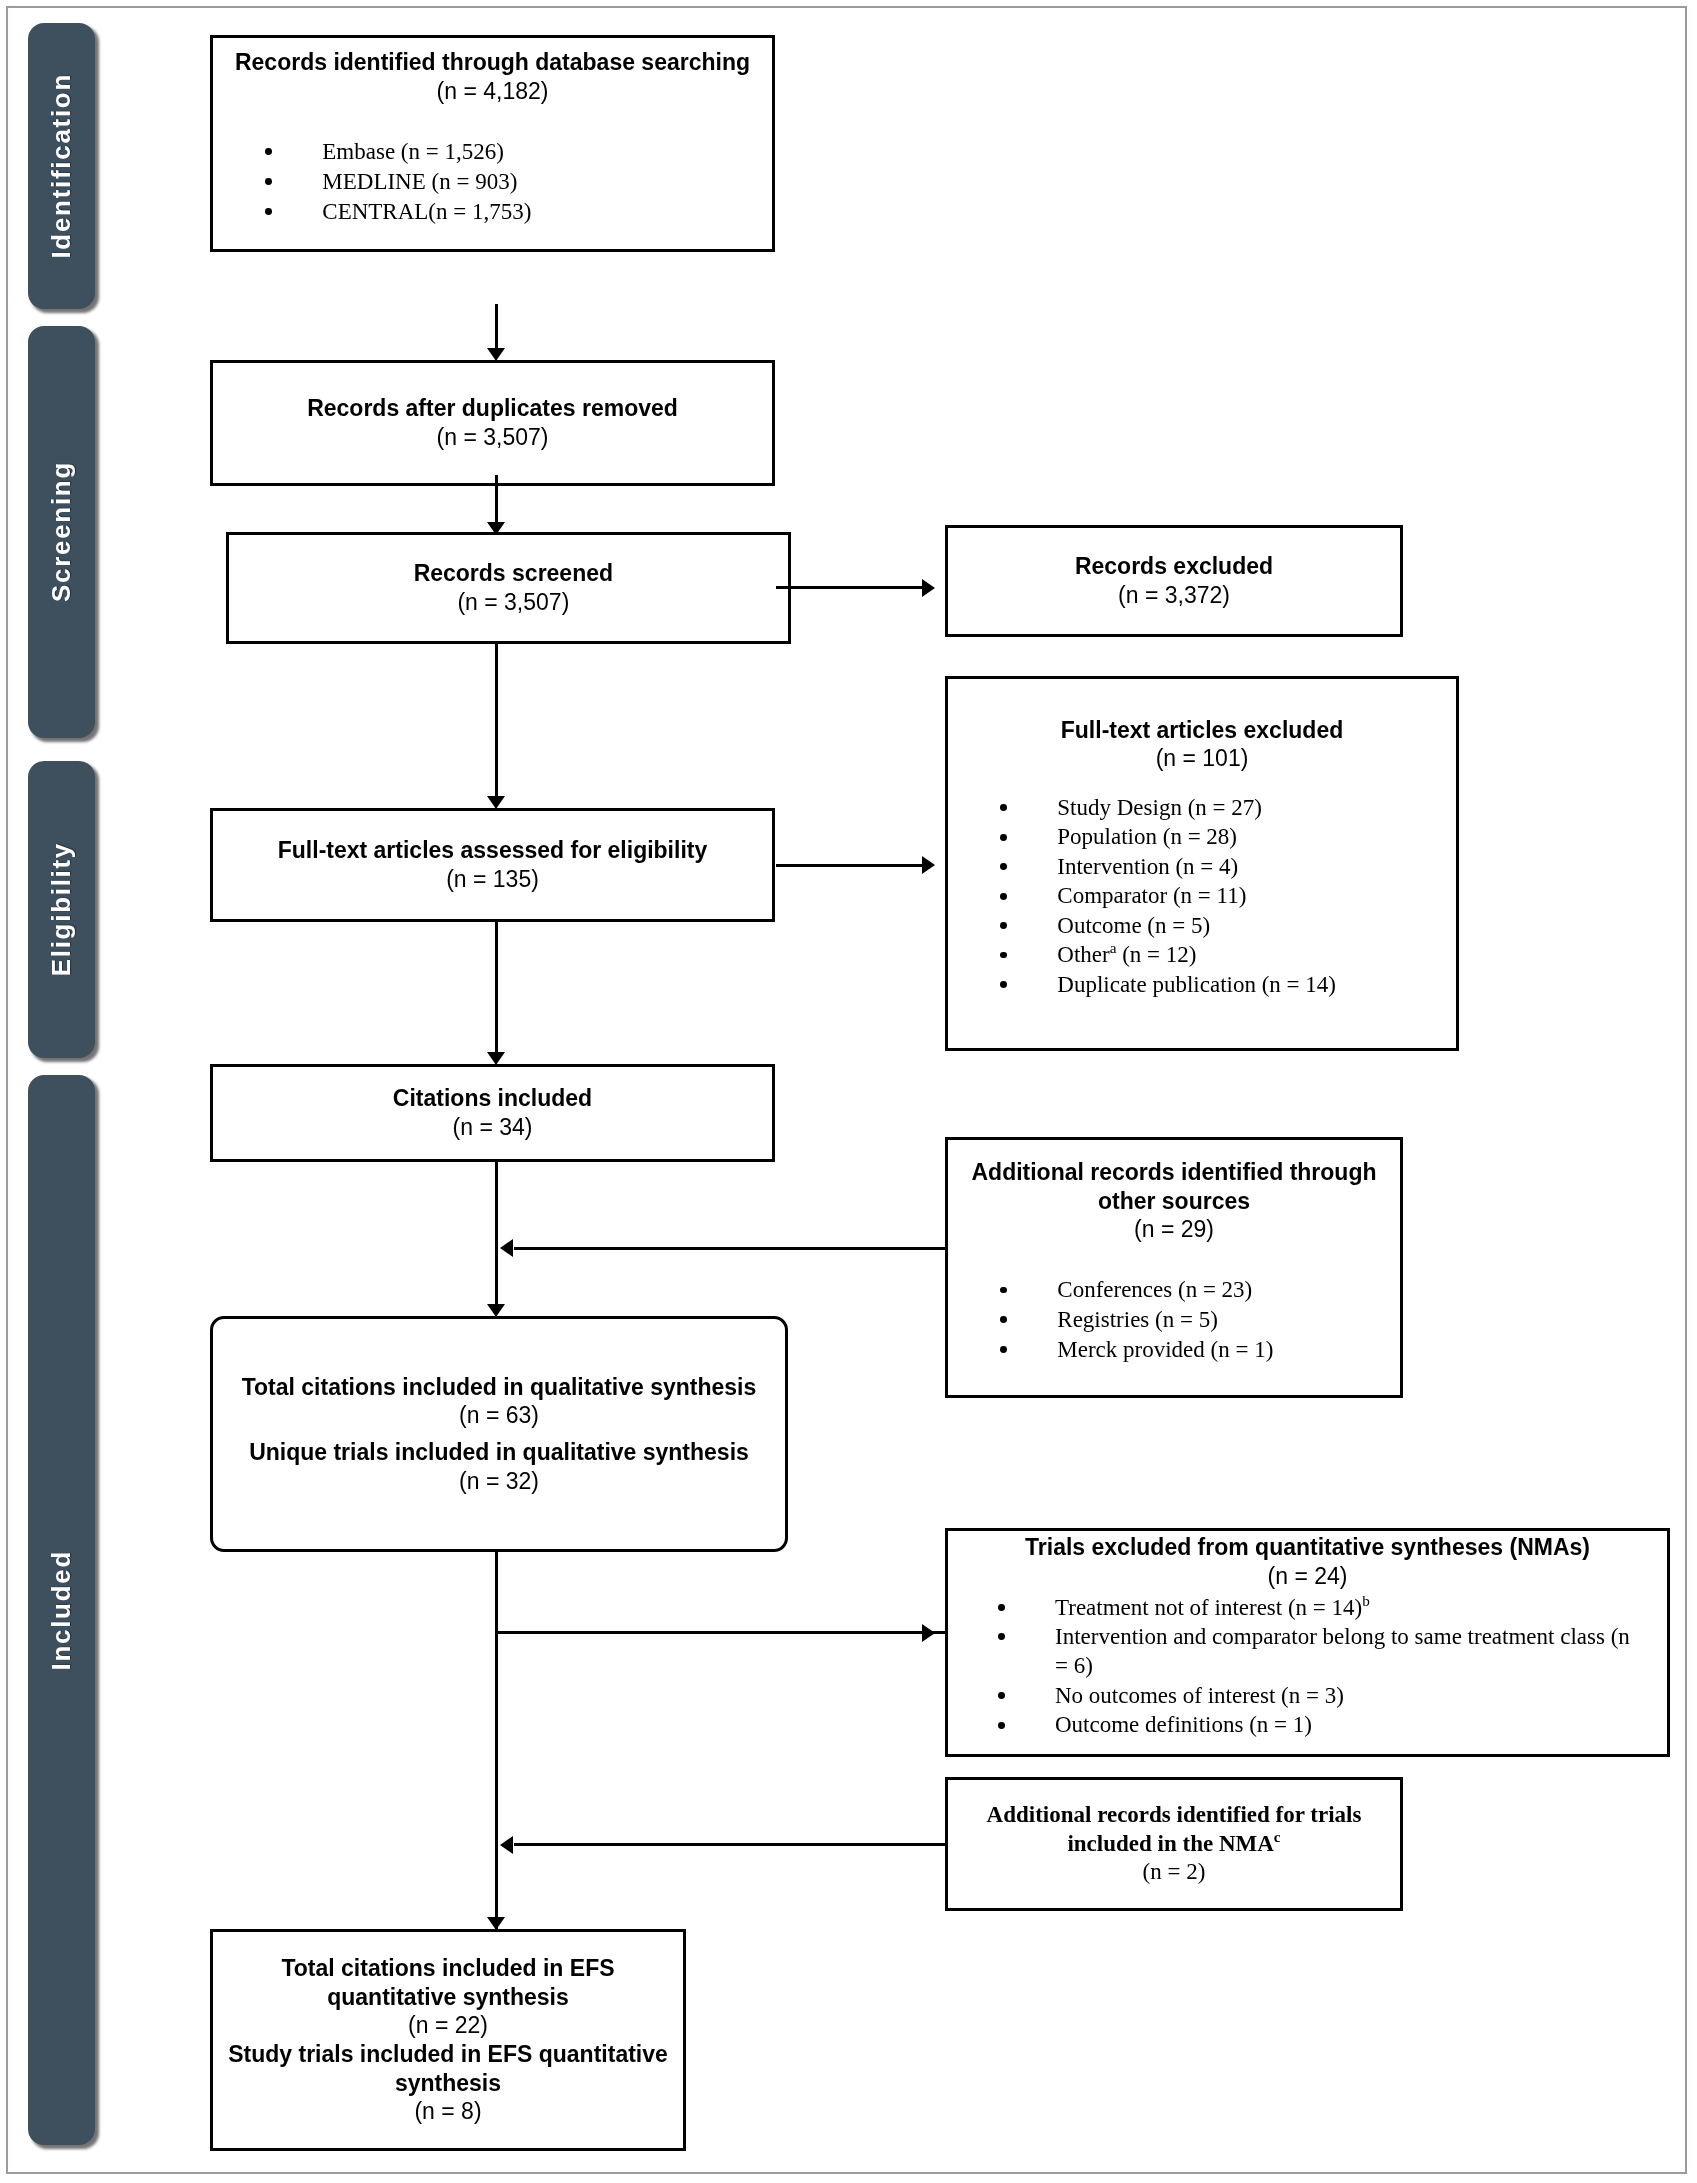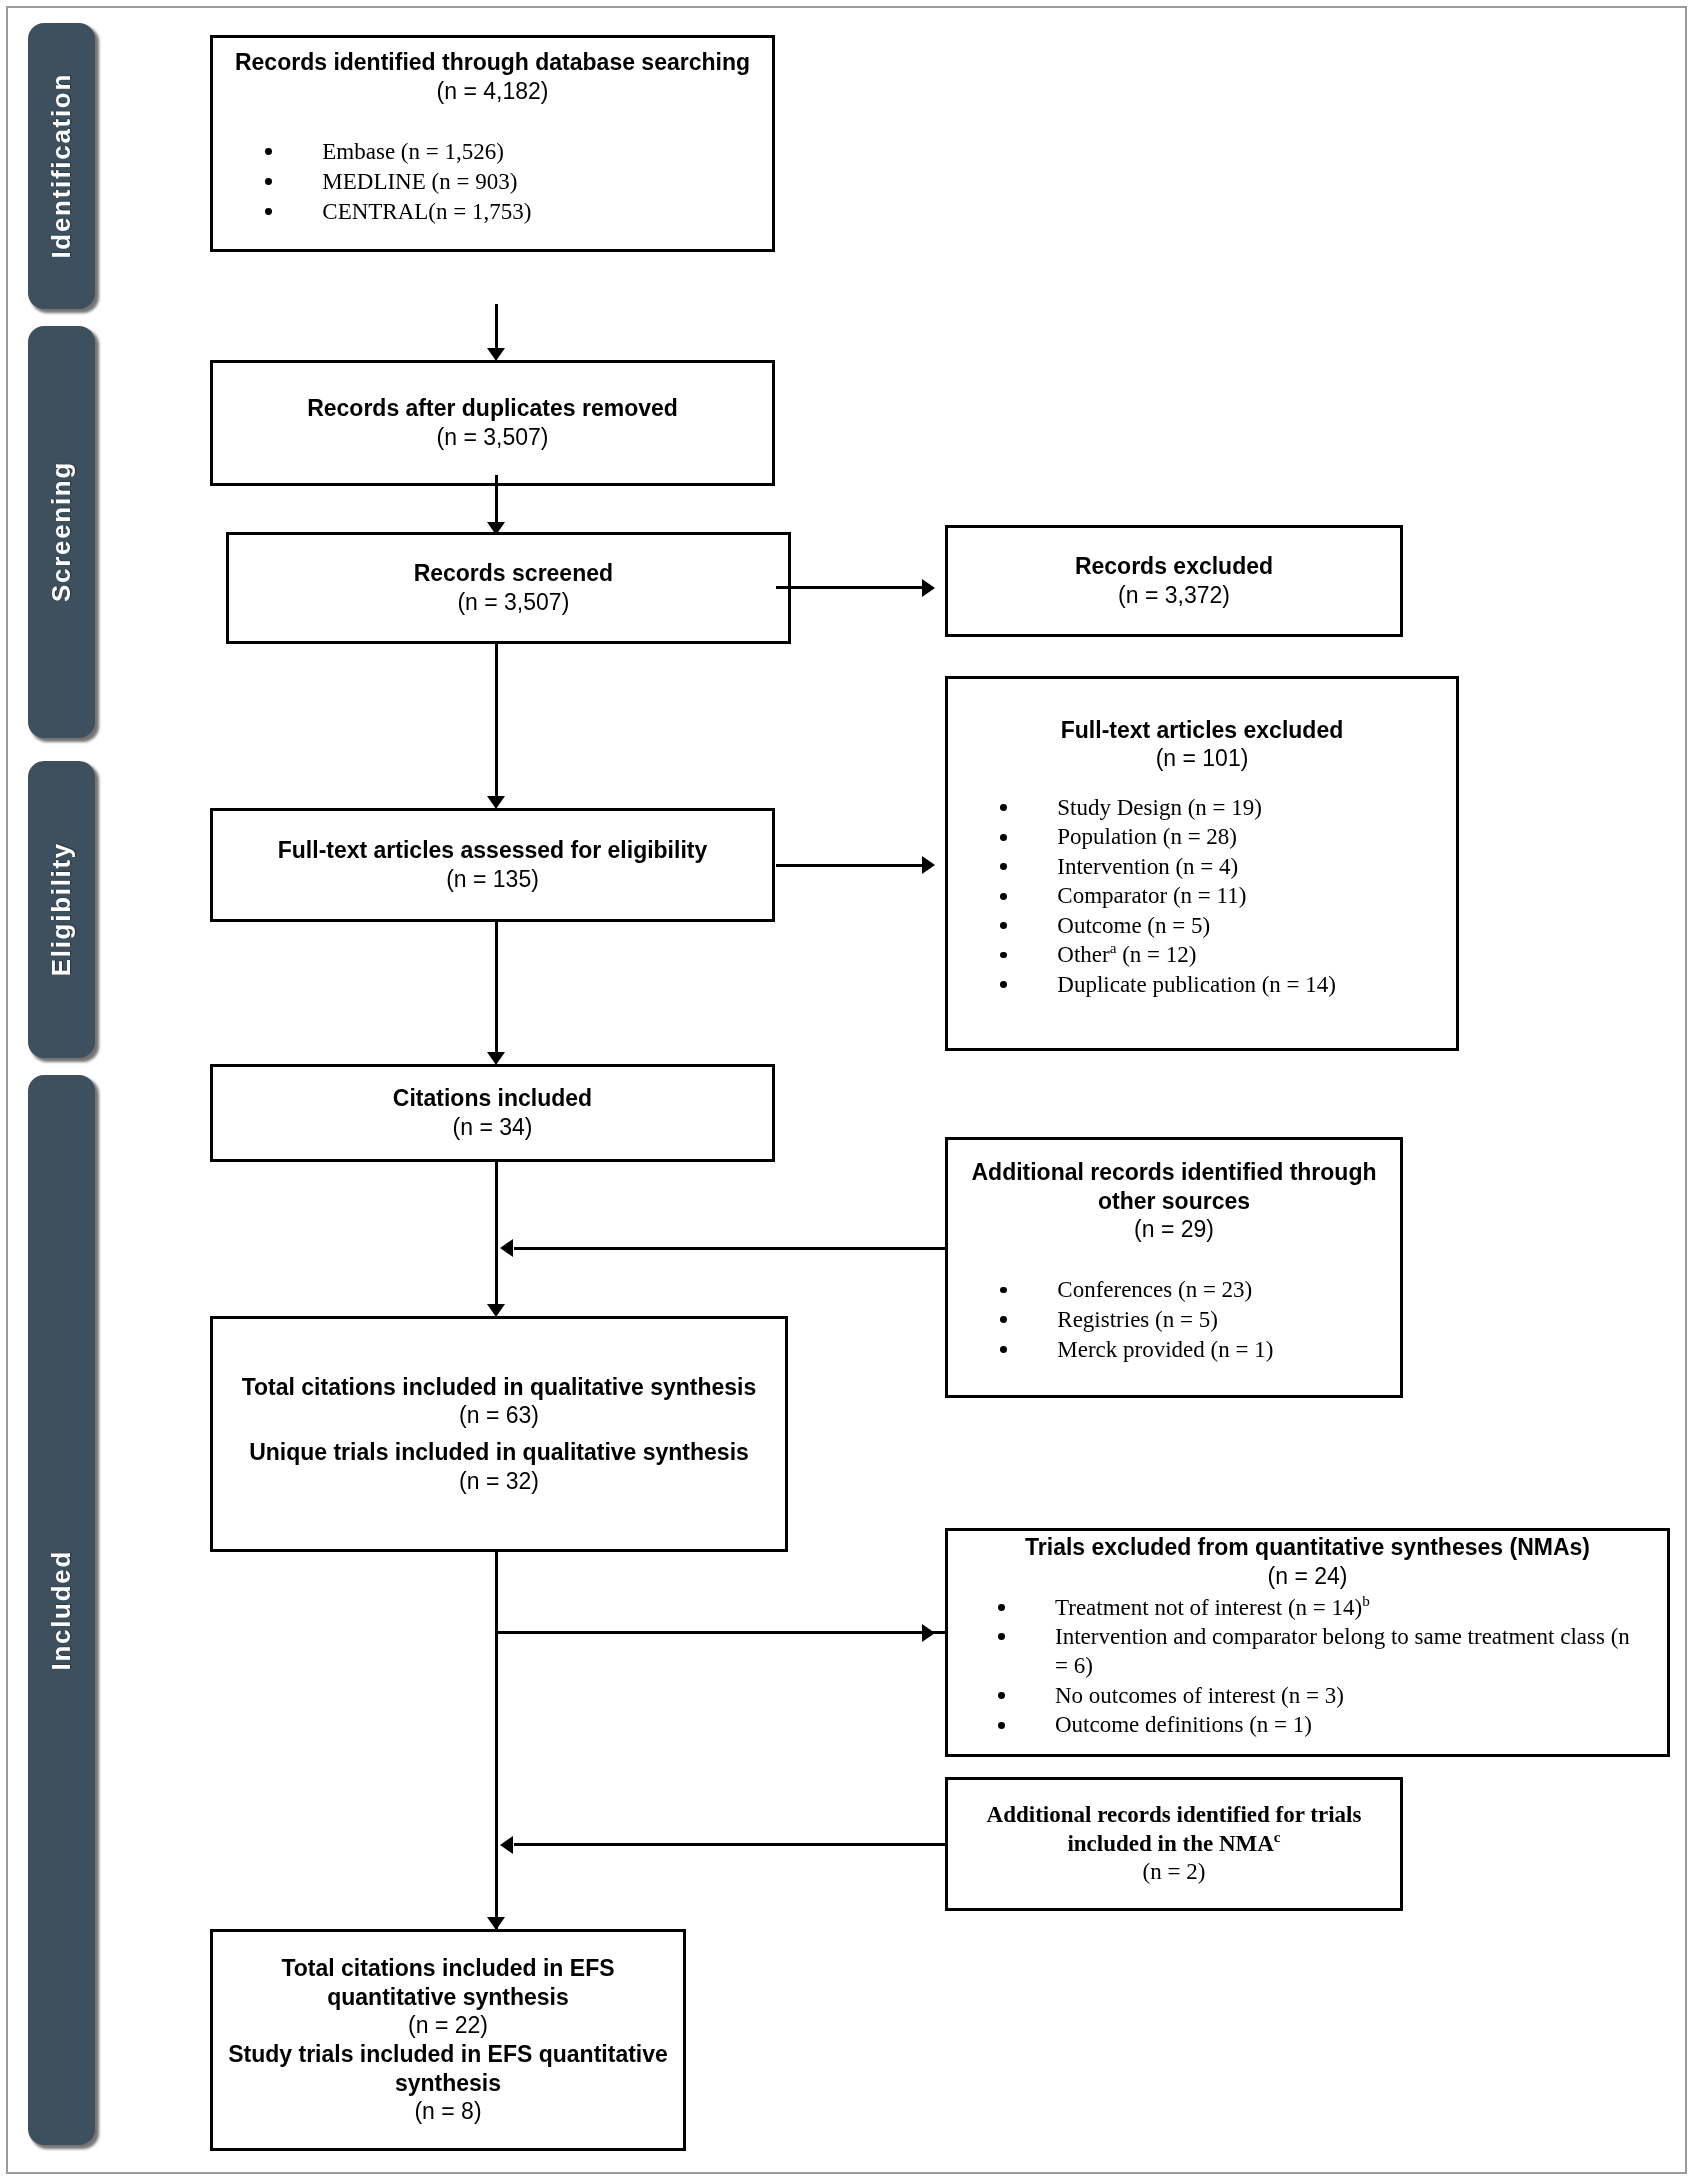--- a/index.html
+++ b/index.html
@@ -201,21 +201,21 @@
   </div>
 
   <div class="vline" style="left:495px; top:643px; height:163px;"></div>
   <div class="arrow-down" style="left:487px; top:796px;"></div>
 
   <div class="box" style="left:945px; top:676px; width:514px; height:375px;">
     <div class="hdr">Full-text articles excluded</div>
     <div class="sub">(n = 101)</div>
     <div class="gap-sm"></div>
     <ul class="bullets tight">
-      <li>Study Design (n = 19)</li>
+      <li>Study Design (n = 27)</li>
       <li>Population (n = 28)</li>
       <li>Intervention (n = 4)</li>
       <li>Comparator (n = 11)</li>
       <li>Outcome (n = 5)</li>
       <li><span>Other</span><sup>a</sup><span> (n = 12)</span></li>
       <li>Duplicate publication (n = 14)</li>
     </ul>
   </div>
 
   <div class="box" style="left:210px; top:808px; width:565px; height:114px;">
@@ -244,21 +244,21 @@
       <li>Merck provided (n = 1)</li>
     </ul>
   </div>
 
   <div class="hline" style="left:514px; top:1247px; width:432px;"></div>
   <div class="arrow-left" style="left:500px; top:1239px;"></div>
 
   <div class="vline" style="left:495px; top:1162px; height:152px;"></div>
   <div class="arrow-down" style="left:487px; top:1304px;"></div>
 
-  <div class="box" style="left:210px; top:1316px; width:578px; height:236px;">
+  <div class="box" style="left:210px; top:1316px; width:578px; height:236px;border-radius:14px;">
     <div class="hdr">Total citations included in qualitative synthesis</div>
     <div class="sub">(n = 63)</div>
     <div class="gap-sm"></div>
     <div class="hdr">Unique trials included in qualitative synthesis</div>
     <div class="sub">(n = 32)</div>
   </div>
 
   <div class="vline" style="left:495px; top:1551px; height:383px;"></div>
   <div class="arrow-down" style="left:487px; top:1917px;"></div>
 

